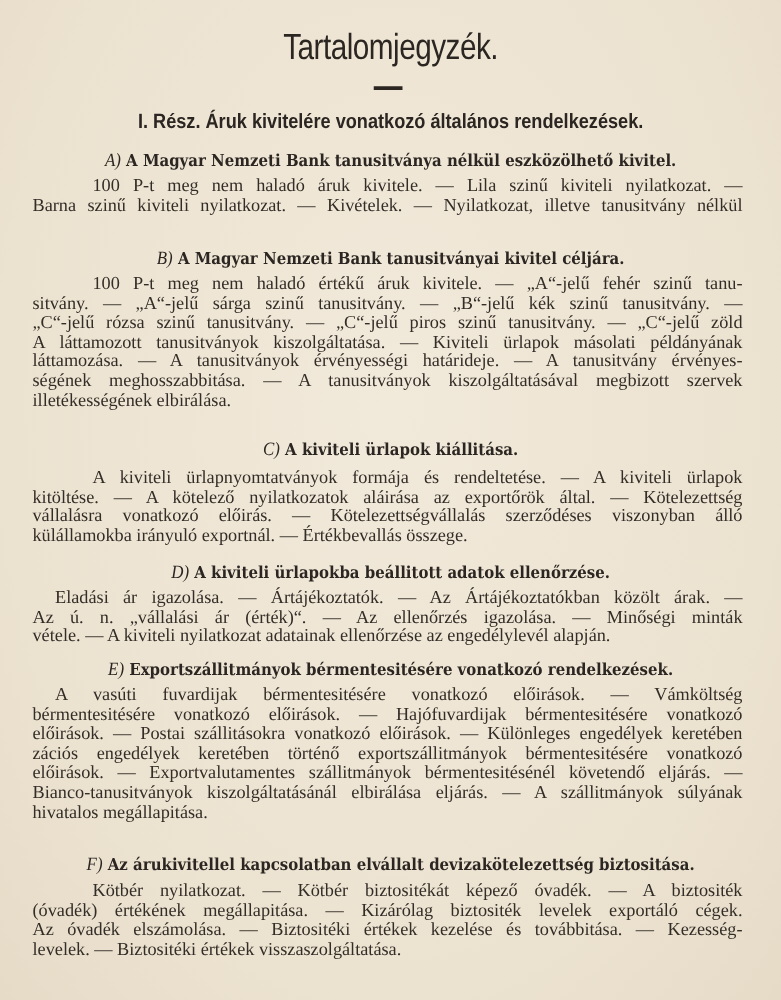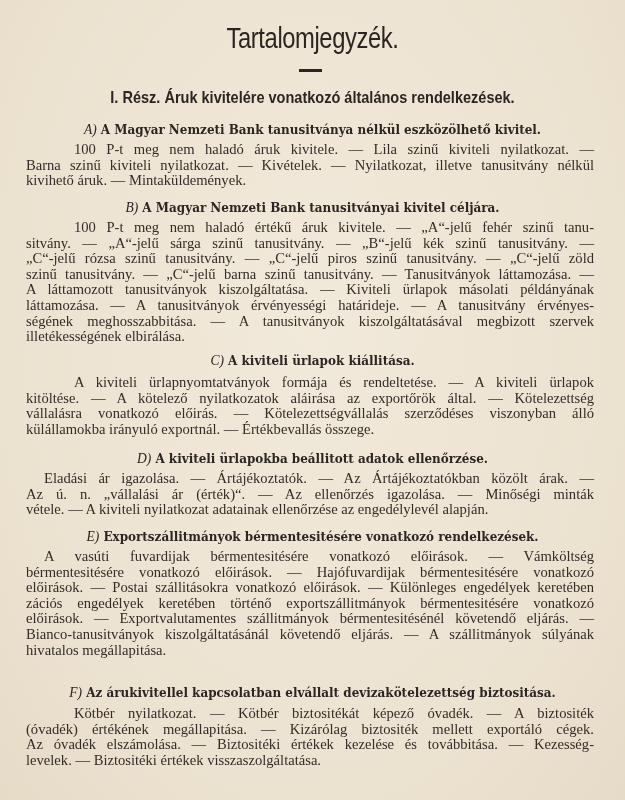--- a/index.html
+++ b/index.html
@@ -54,32 +54,30 @@
   <div class="rule"></div>
   <div class="part">I. Rész. Áruk kivitelére vonatkozó általános rendelkezések.</div>
 
   <div class="sec-head" style="top:121px;">
     <span class="letter">A)</span>
     <span>A Magyar Nemzeti Bank tanusitványa nélkül eszközölhető kivitel.</span>
   </div>
   <div class="body-text" style="top:142px;">
     <span class="line indent">100 P-t meg nem haladó áruk kivitele. — Lila szinű kiviteli nyilatkozat. —</span>
     <span class="line">Barna szinű kiviteli nyilatkozat. — Kivételek. — Nyilatkozat, illetve tanusitvány nélkül</span>
-    <span class="line last">kivihető áruk. — Mintaküldemények.</span>
   </div>
 
   <div class="sec-head" style="top:199px;">
     <span class="letter">B)</span>
     <span>A Magyar Nemzeti Bank tanusitványai kivitel céljára.</span>
   </div>
   <div class="body-text" style="top:220px;">
     <span class="line indent">100 P-t meg nem haladó értékű áruk kivitele. — „A“-jelű fehér szinű tanu-</span>
     <span class="line">sitvány. — „A“-jelű sárga szinű tanusitvány. — „B“-jelű kék szinű tanusitvány. —</span>
     <span class="line">„C“-jelű rózsa szinű tanusitvány. — „C“-jelű piros szinű tanusitvány. — „C“-jelű zöld</span>
-    <span class="line">szinű tanusitvány. — „C“-jelű barna szinű tanusitvány. — Tanusitványok láttamozása. —</span>
     <span class="line">A láttamozott tanusitványok kiszolgáltatása. — Kiviteli ürlapok másolati példányának</span>
     <span class="line">láttamozása. — A tanusitványok érvényességi határideje. — A tanusitvány érvényes-</span>
     <span class="line">ségének meghosszabbitása. — A tanusitványok kiszolgáltatásával megbizott szervek</span>
     <span class="line last">illetékességének elbirálása.</span>
   </div>
 
   <div class="sec-head" style="top:352px;">
     <span class="letter">C)</span>
     <span>A kiviteli ürlapok kiállitása.</span>
   </div>
@@ -103,27 +101,27 @@
   <div class="sec-head" style="top:528px;">
     <span class="letter">E)</span>
     <span>Exportszállitmányok bérmentesitésére vonatkozó rendelkezések.</span>
   </div>
   <div class="body-text" style="top:549px;">
     <span class="line indent2">A vasúti fuvardijak bérmentesitésére vonatkozó előirások. — Vámköltség</span>
     <span class="line">bérmentesitésére vonatkozó előirások. — Hajófuvardijak bérmentesitésére vonatkozó</span>
     <span class="line">előirások. — Postai szállitásokra vonatkozó előirások. — Különleges engedélyek keretében</span>
     <span class="line">zációs engedélyek keretében történő exportszállitmányok bérmentesitésére vonatkozó</span>
     <span class="line">előirások. — Exportvalutamentes szállitmányok bérmentesitésénél követendő eljárás. —</span>
-    <span class="line">Bianco-tanusitványok kiszolgáltatásánál követendő eljárás. — A szállitmányok súlyának</span>
+    <span class="line">Bianco-tanusitványok kiszolgáltatásánál elbirálása eljárás. — A szállitmányok súlyának</span>
     <span class="line last">hivatalos megállapitása.</span>
   </div>
 
   <div class="sec-head" style="top:684px;">
     <span class="letter">F)</span>
     <span>Az árukivitellel kapcsolatban elvállalt devizakötelezettség biztositása.</span>
   </div>
   <div class="body-text" style="top:706px;">
     <span class="line indent">Kötbér nyilatkozat. — Kötbér biztositékát képező óvadék. — A biztositék</span>
-    <span class="line">(óvadék) értékének megállapitása. — Kizárólag biztositék mellett exportáló cégek.</span>
+    <span class="line">(óvadék) értékének megállapitása. — Kizárólag biztositék levelek exportáló cégek.</span>
     <span class="line">Az óvadék elszámolása. — Biztositéki értékek kezelése és továbbitása. — Kezesség-</span>
     <span class="line last">levelek. — Biztositéki értékek visszaszolgáltatása.</span>
   </div>
 </div>
 
 </body></html>

